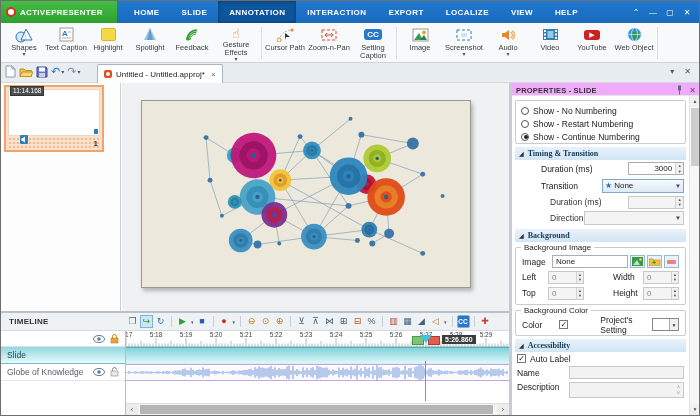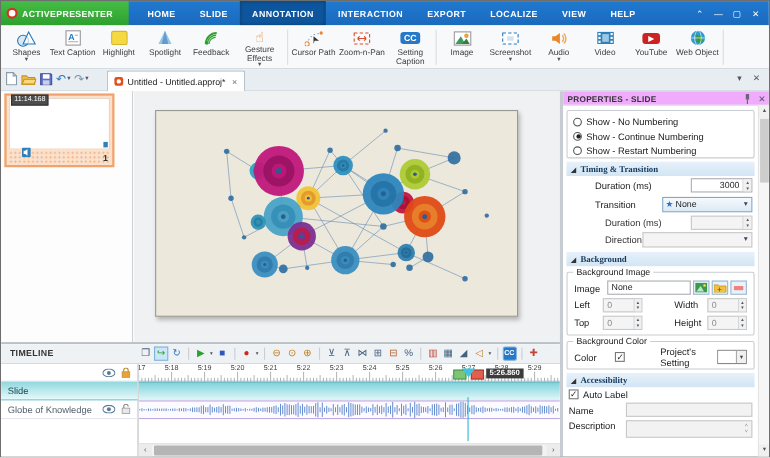--- a/index.html
+++ b/index.html
@@ -510,26 +510,26 @@
       </span>
     </div>
     <div class="p-scroll">
 
       <div class="groupbox radiobox">
         <div class="radio-row">
           <span class="radio"></span>
           <span>Show - No Numbering</span>
         </div>
         <div class="radio-row">
+          <span class="radio"></span>
+          <span>Show - Restart Numbering</span>
+        </div>
+        <div class="radio-row">
           <span class="radio sel"></span>
           <span>Show - Continue Numbering</span>
-        </div>
-        <div class="radio-row">
-          <span class="radio"></span>
-          <span>Show - Restart Numbering</span>
         </div>
       </div>
 
       <div class="sec-hdr">
         <span class="tri">◢</span>
         <span>Timing &amp; Transition</span>
       </div>
       <div class="prow">
         <span class="plabel">Duration (ms)</span>
         <span class="spin" style="width:56px;">

